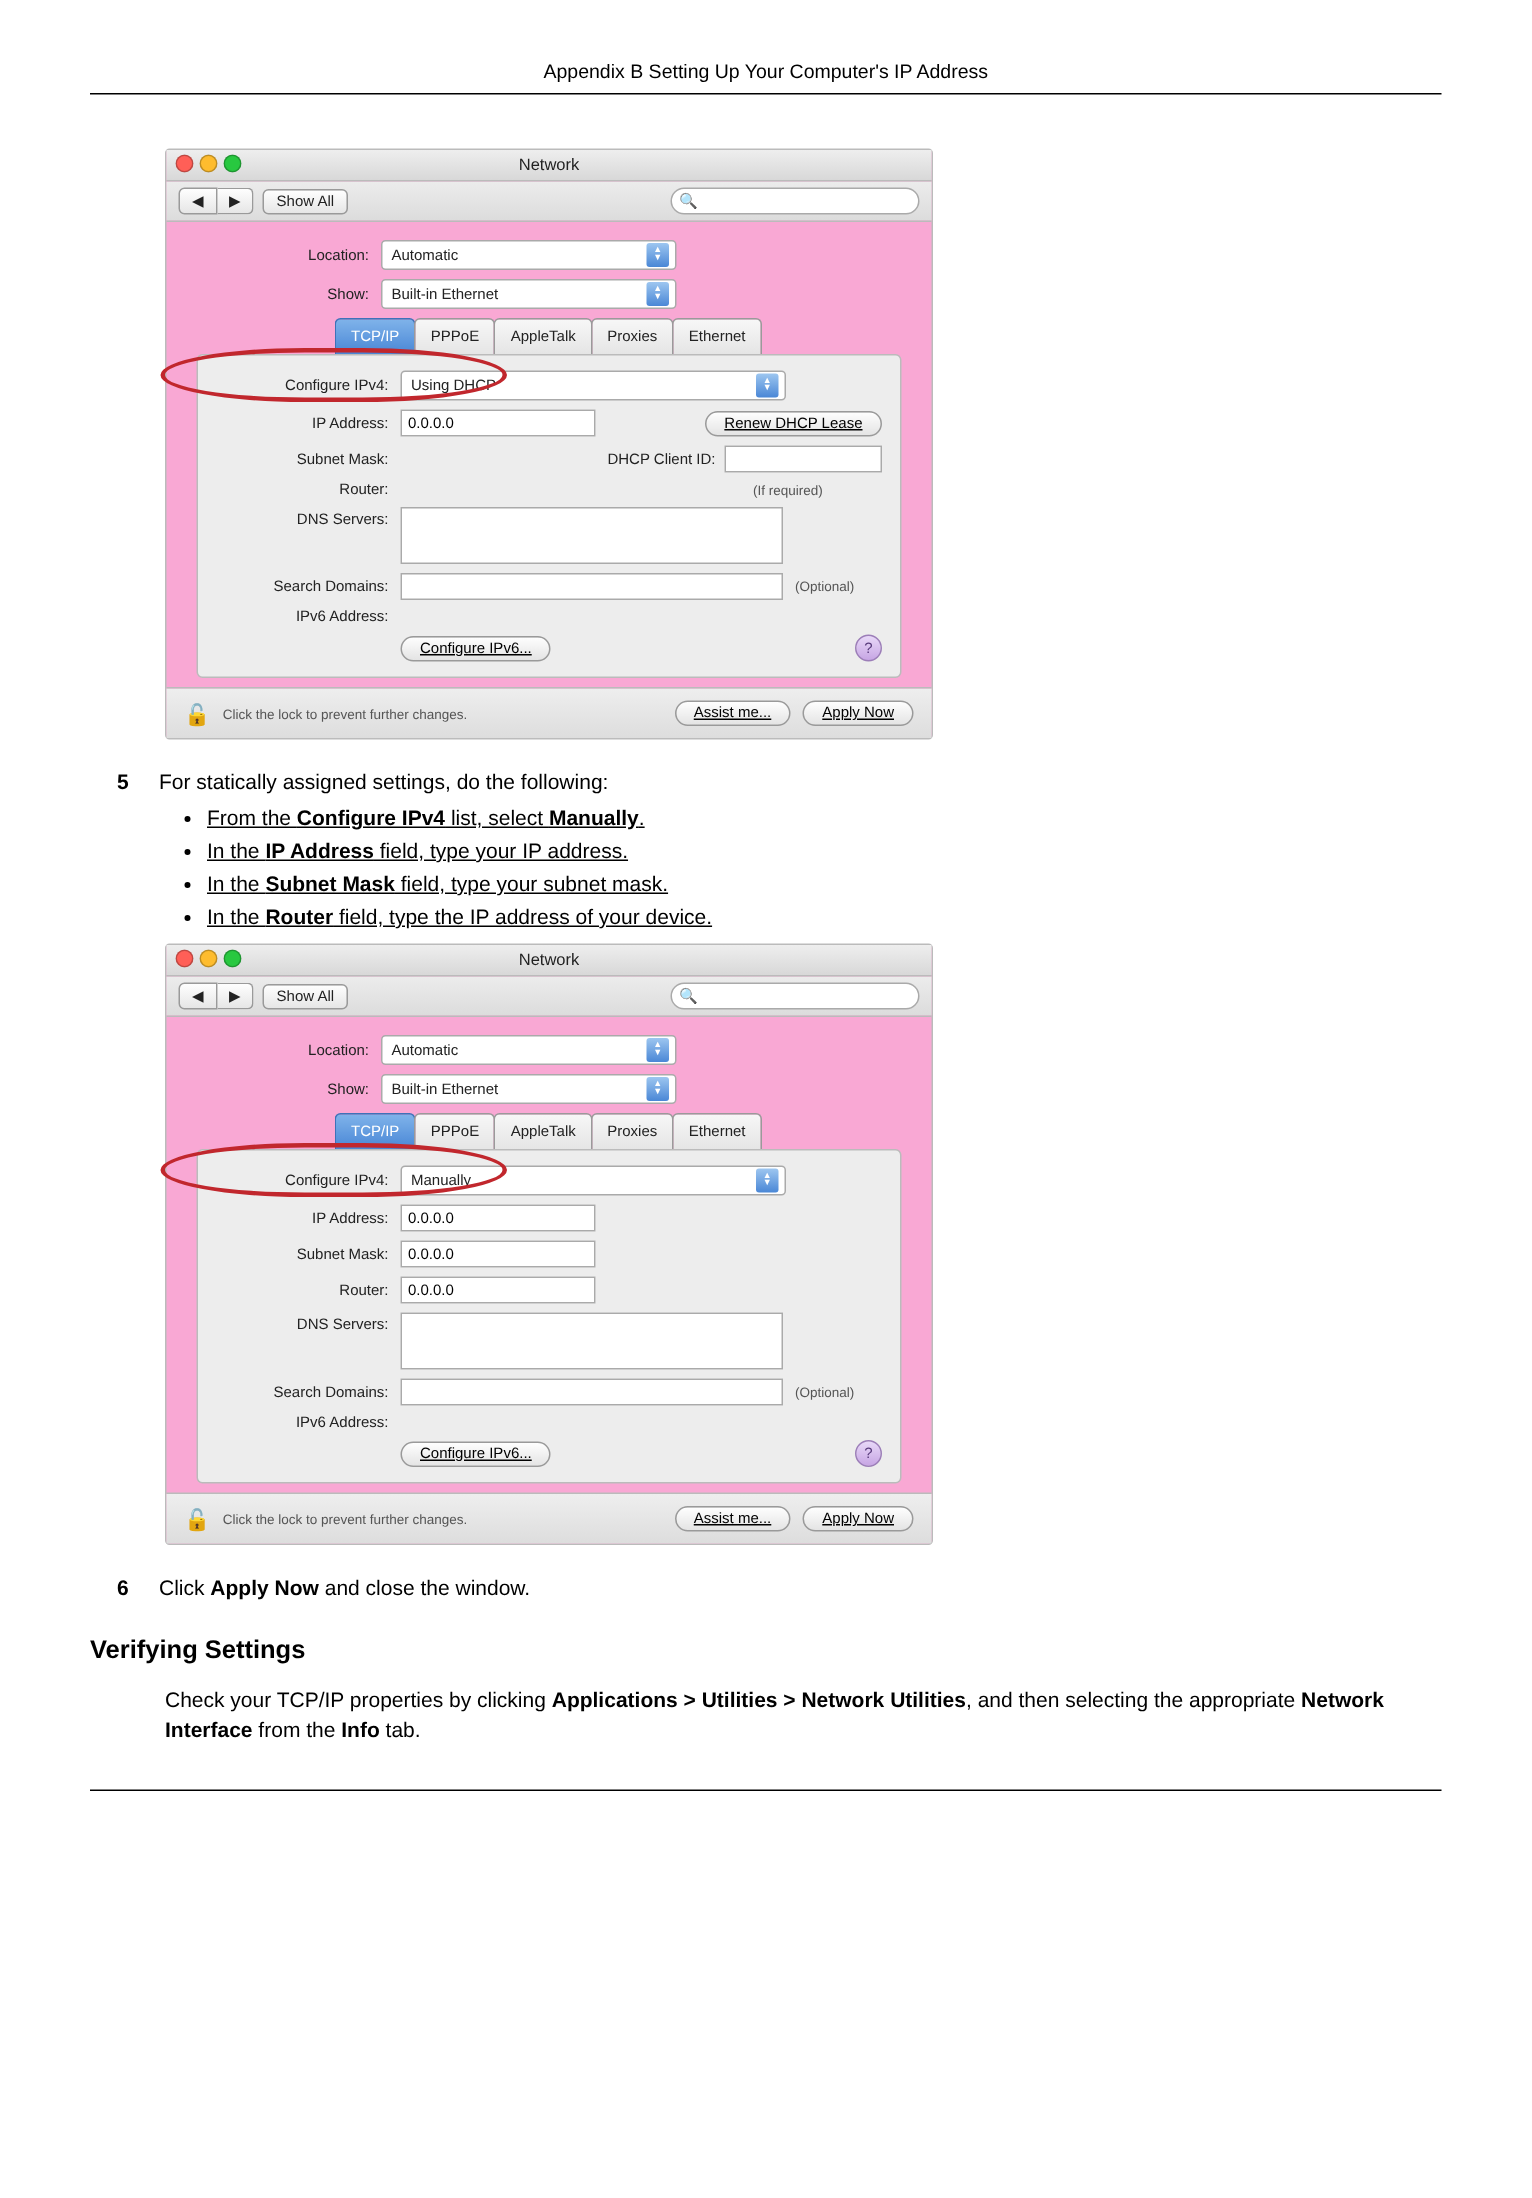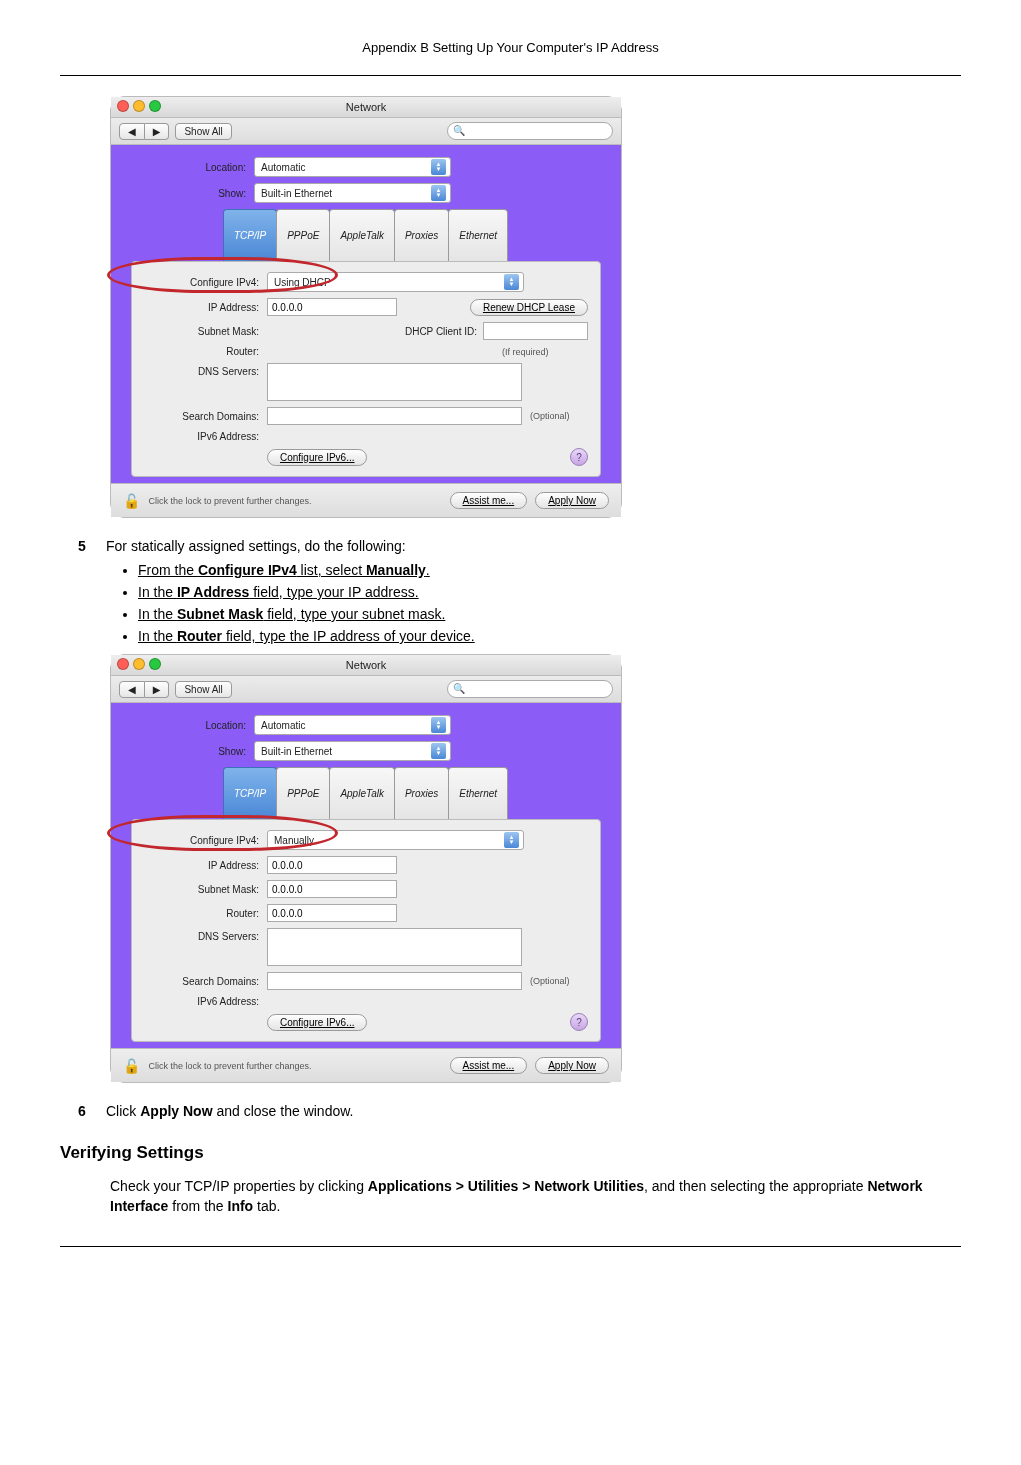--- a/index.html
+++ b/index.html
@@ -8,41 +8,41 @@
     margin: 0;
     padding: 40px 60px;
     width: 901px;
     background: #fff;
     color: #000;
   }
   .page-header {
     text-align: center;
     font-size: 13px;
     border-bottom: 1px solid #000;
-    padding-bottom: 20px;
-    margin-bottom: 20px;
+    padding-bottom: 7px;
+    margin-bottom: 36px;
   }
   .footer-divider {
     border-top: 1px solid #000;
     margin-top: 30px;
   }
   .page-footer {
     text-align: center;
     margin-top: 6px;
   }
   .book-name { font-size: 13px; }
   .page-no { font-size: 20px; font-weight: bold; margin-top: 2px; }
 
   
   .mac-window {
     width: 510px;
     margin: 3px 0 20px 50px;
-    background: #8b5cf6;
+    background: #f9a8d4;
     border: 1px solid #bbb;
-    border-radius: 15px;
+    border-radius: 3px;
     font-family: "Lucida Grande","Helvetica Neue",sans-serif;
     font-size: 10px;
     color: #222;
   }
   .mac-titlebar {
     position: relative;
     height: 20px;
     background: linear-gradient(#eee,#d8d8d8);
     border-bottom: 1px solid #bbb;
     text-align: center;
@@ -103,24 +103,23 @@
     height:16px; font-size:10px; padding:0 4px;
     width: 120px;
   }
   .wide { width: 245px; height: 36px; resize:none; }
   .wide2 { width: 245px; }
 
   .tab-strip { display:flex; gap:0; justify-content:center; margin-top:6px; }
   .tab {
     background: linear-gradient(#f7f7f7,#e5e5e5);
     border: 1px solid #9a9a9a; border-bottom:none;
-    padding: 20px 10px; font-size:10px;
+    padding: 6px 10px; font-size:10px;
     border-radius: 4px 4px 0 0;
     margin-left:-1px;
-    font-style:italic;
   }
   .tab.active {
     background: linear-gradient(#7fb3ea,#4a87d6);
     color: #fff;
     border-color:#3e72b8;
   }
   .tab-panel {
     border: 1px solid #bbb;
     border-radius: 4px;
     padding: 10px 12px 4px 12px;

